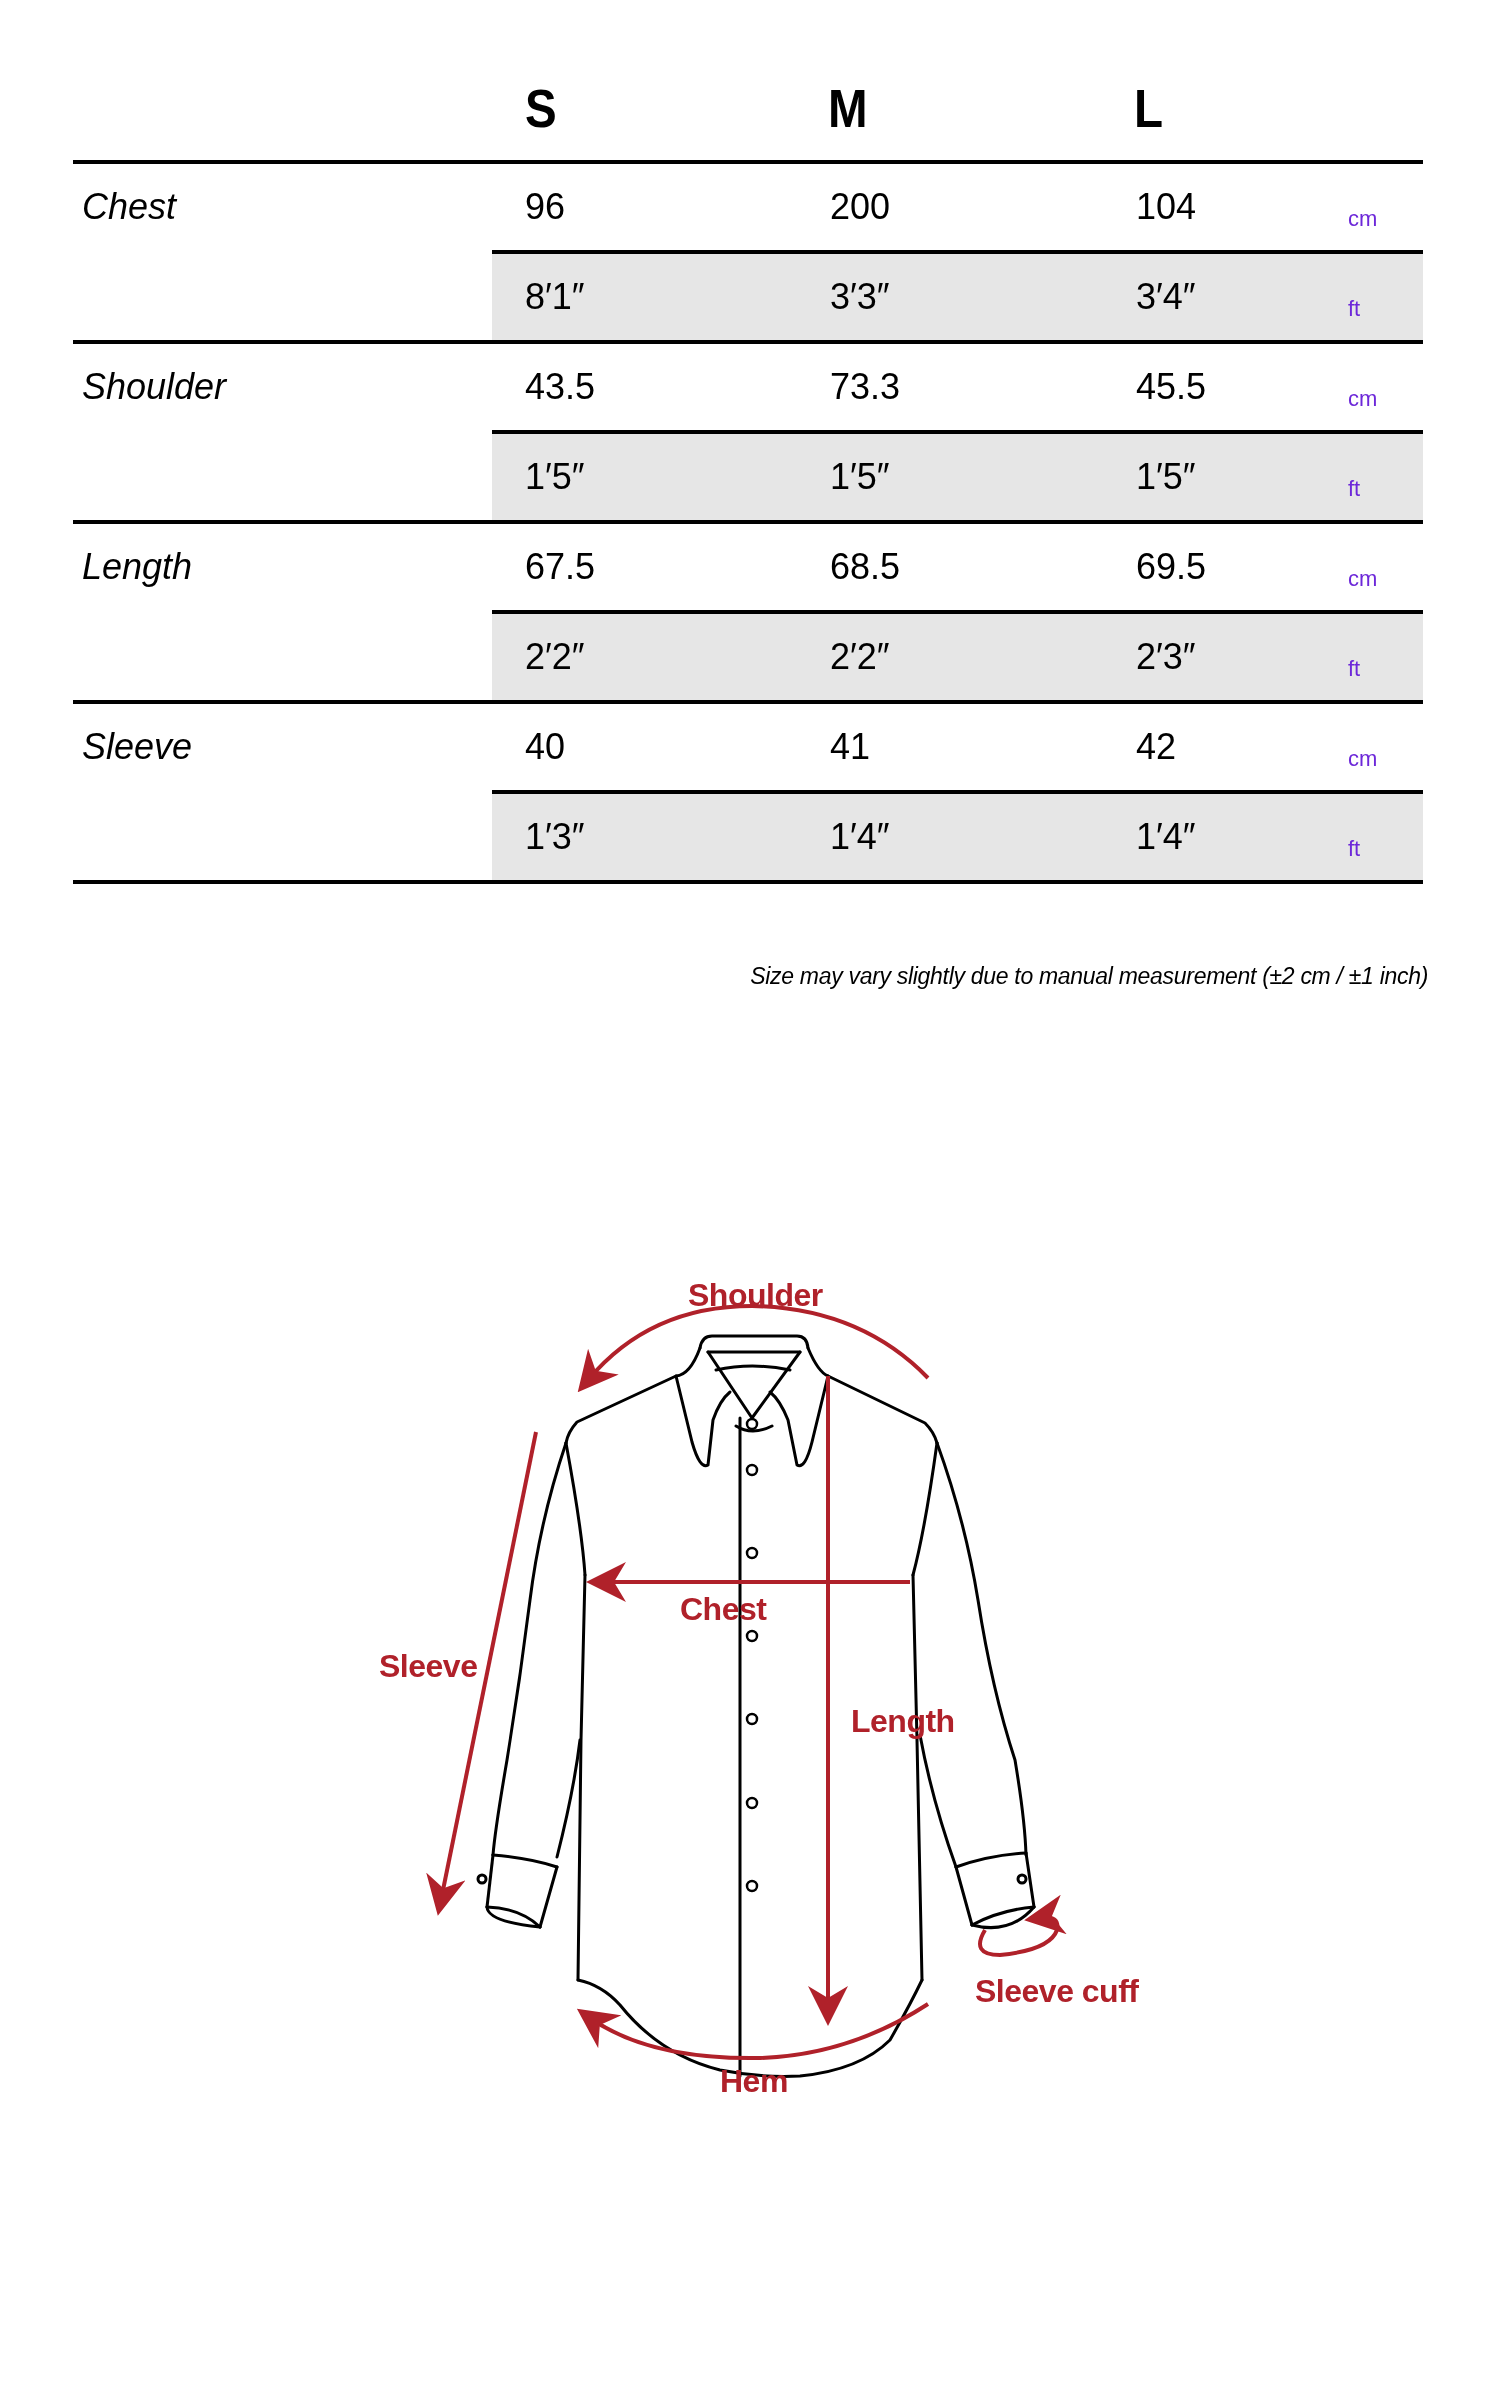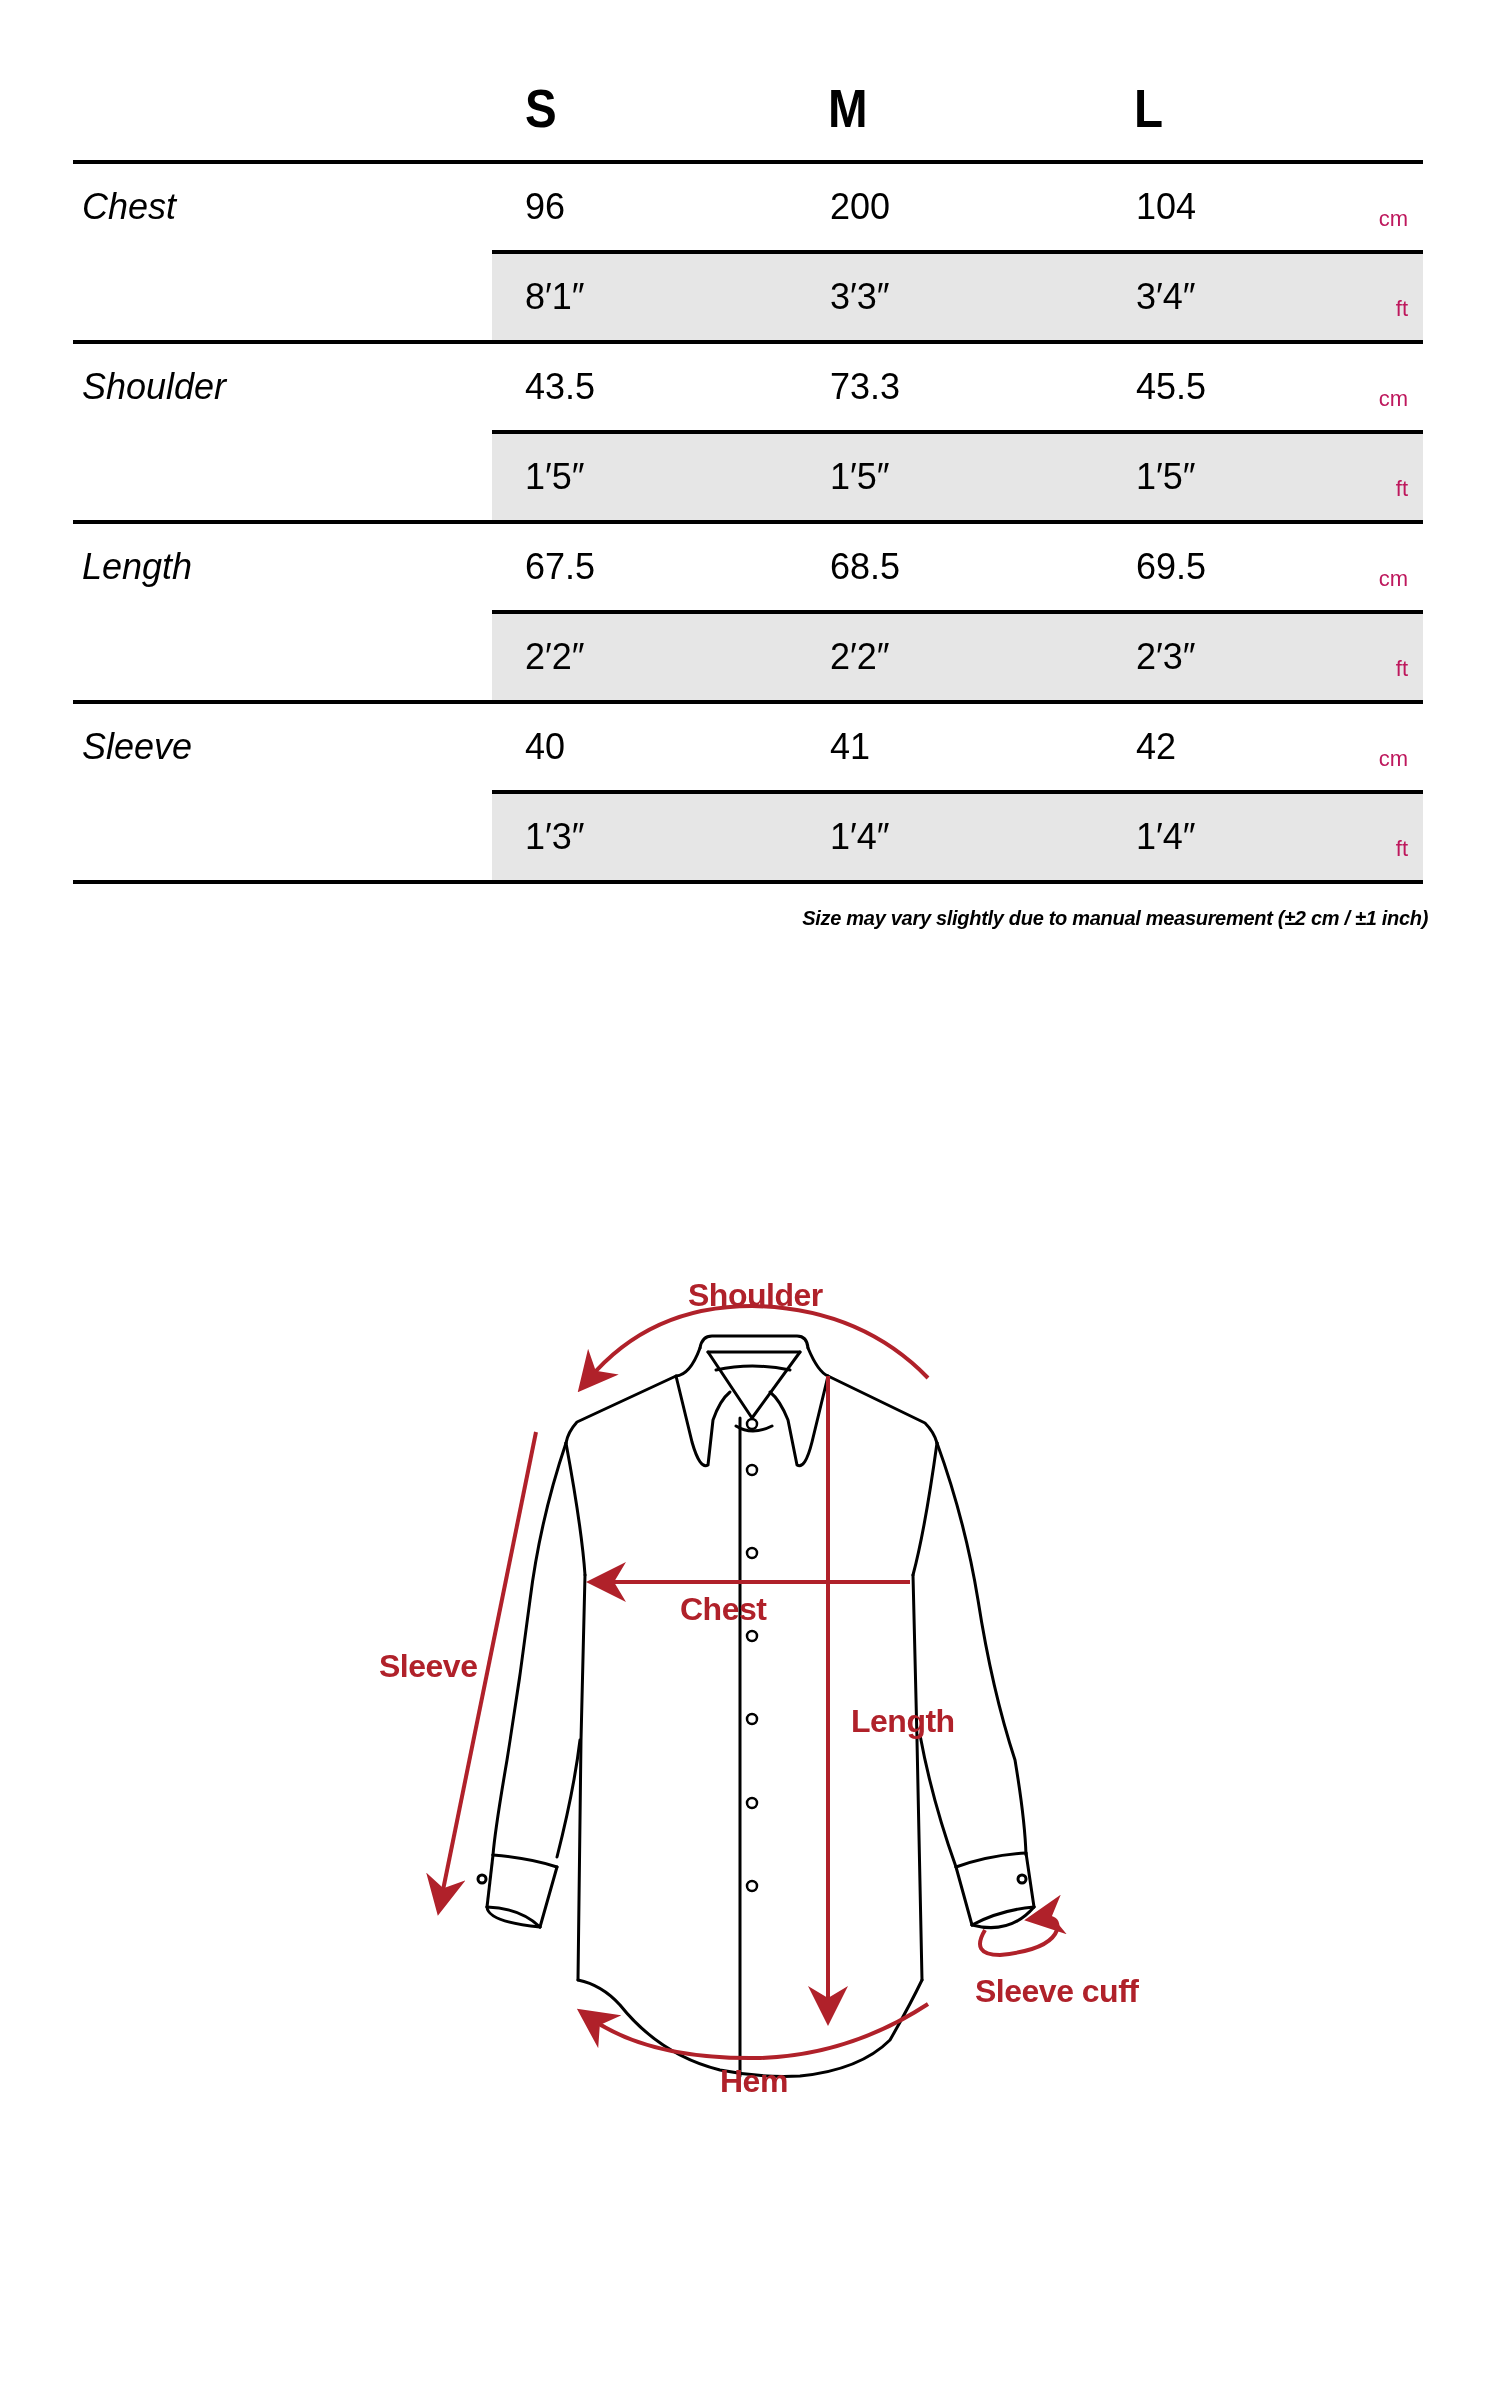--- a/index.html
+++ b/index.html
@@ -4,23 +4,23 @@
 <style>
   html, body { margin:0; padding:0; background:#ffffff; }
   body { width:1500px; height:2400px; position:relative; overflow:hidden;
          font-family:"Liberation Sans", "DejaVu Sans", sans-serif; color:#000; }
   .size-head { position:absolute; top:78px; font-size:54px; font-weight:bold; line-height:60px;
                transform:scaleX(0.88); transform-origin:left top; }
   .hline { position:absolute; height:4px; background:#000; }
   .gray { position:absolute; background:#e6e6e6; }
   .label { position:absolute; font-size:36px; font-style:italic; line-height:40px; }
   .cell { position:absolute; font-size:36px; line-height:40px; }
-  .unit { position:absolute; font-size:22px; color:#be185d; line-height:24px; text-align:right; width:60px; }
-  .note { position:absolute; top:901px; right:72px; font-size:20px; font-style:italic; line-height:34px;
-          letter-spacing:-0.3px;font-weight:bold; }
+  .unit { position:absolute; font-size:22px; color:#6d28d9; line-height:24px; text-align:left; width:60px; }
+  .note { position:absolute; top:959px; right:72px; font-size:23px; font-style:italic; line-height:34px;
+          letter-spacing:-0.3px; }
   svg.diagram { position:absolute; left:0; top:1200px; }
   .dlabel { position:absolute; font-size:32px; font-weight:bold; color:#b0212a; line-height:36px; letter-spacing:-0.5px; }
 </style>
 </head>
 <body>
 
 <div>
   <div class="size-head" style="left:525px">S</div>
   <div class="size-head" style="left:828px">M</div>
   <div class="size-head" style="left:1134px">L</div>

